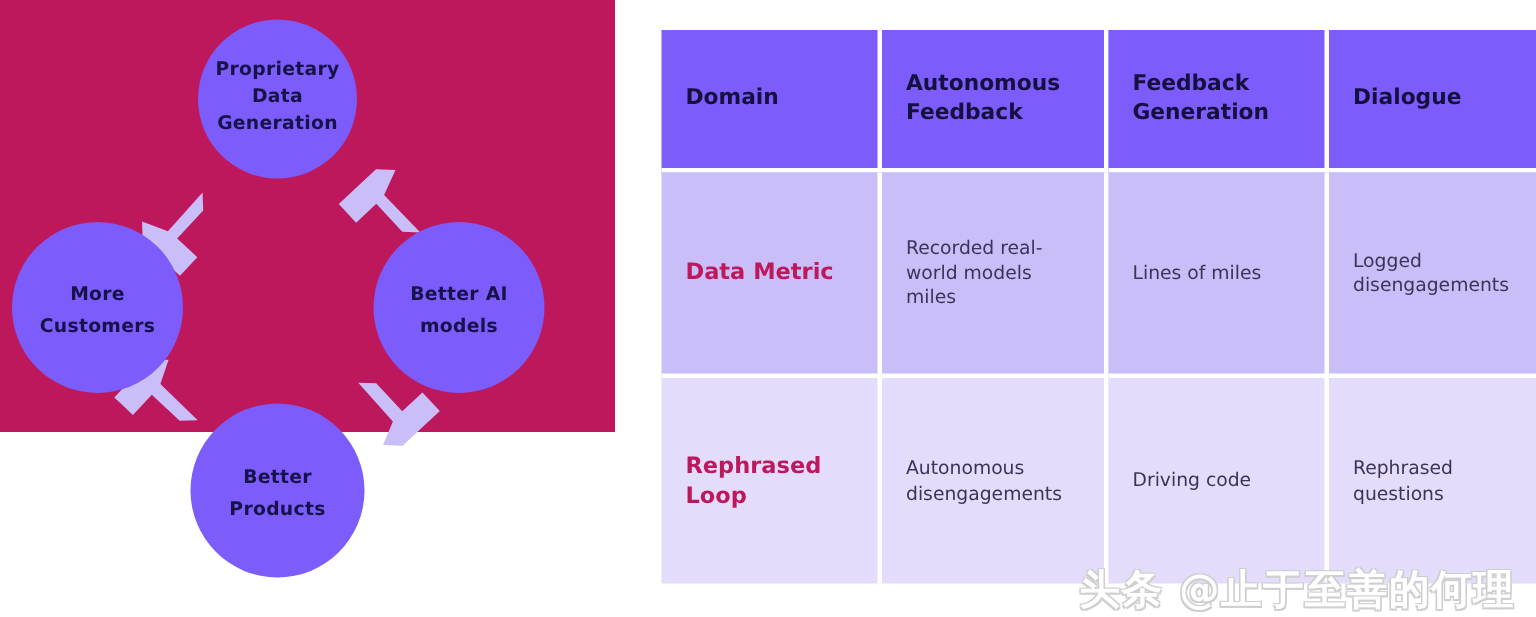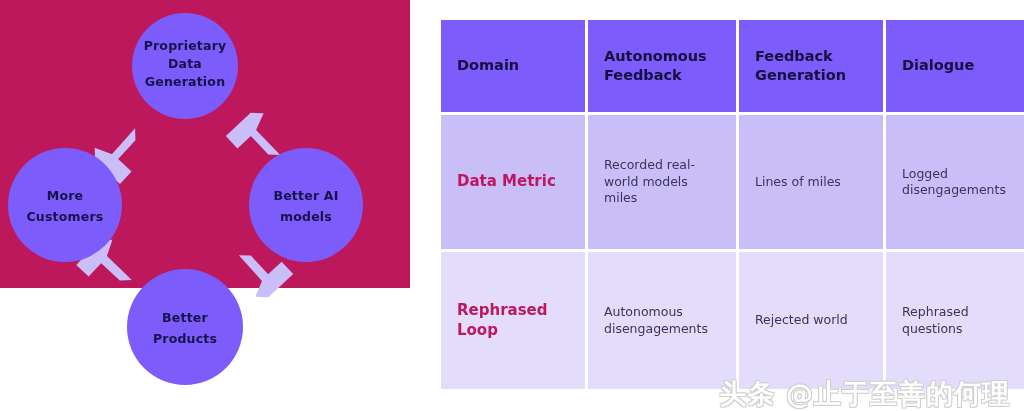--- a/index.html
+++ b/index.html
@@ -211,21 +211,21 @@
 
     <tr class="shade-b">
       <td class="row-header">
         <div>Rephrased Loop</div>
       </td>
       <td class="cell-value">
         <div>Autonomous</div>
         <div>disengagements</div>
       </td>
       <td class="cell-value">
-        <div>Rejected world</div>
+        <div>Driving code</div>
       </td>
       <td class="cell-value">
         <div>Rephrased</div>
         <div>questions</div>
       </td>
     </tr>
 
 
   </tbody>
 </table>

